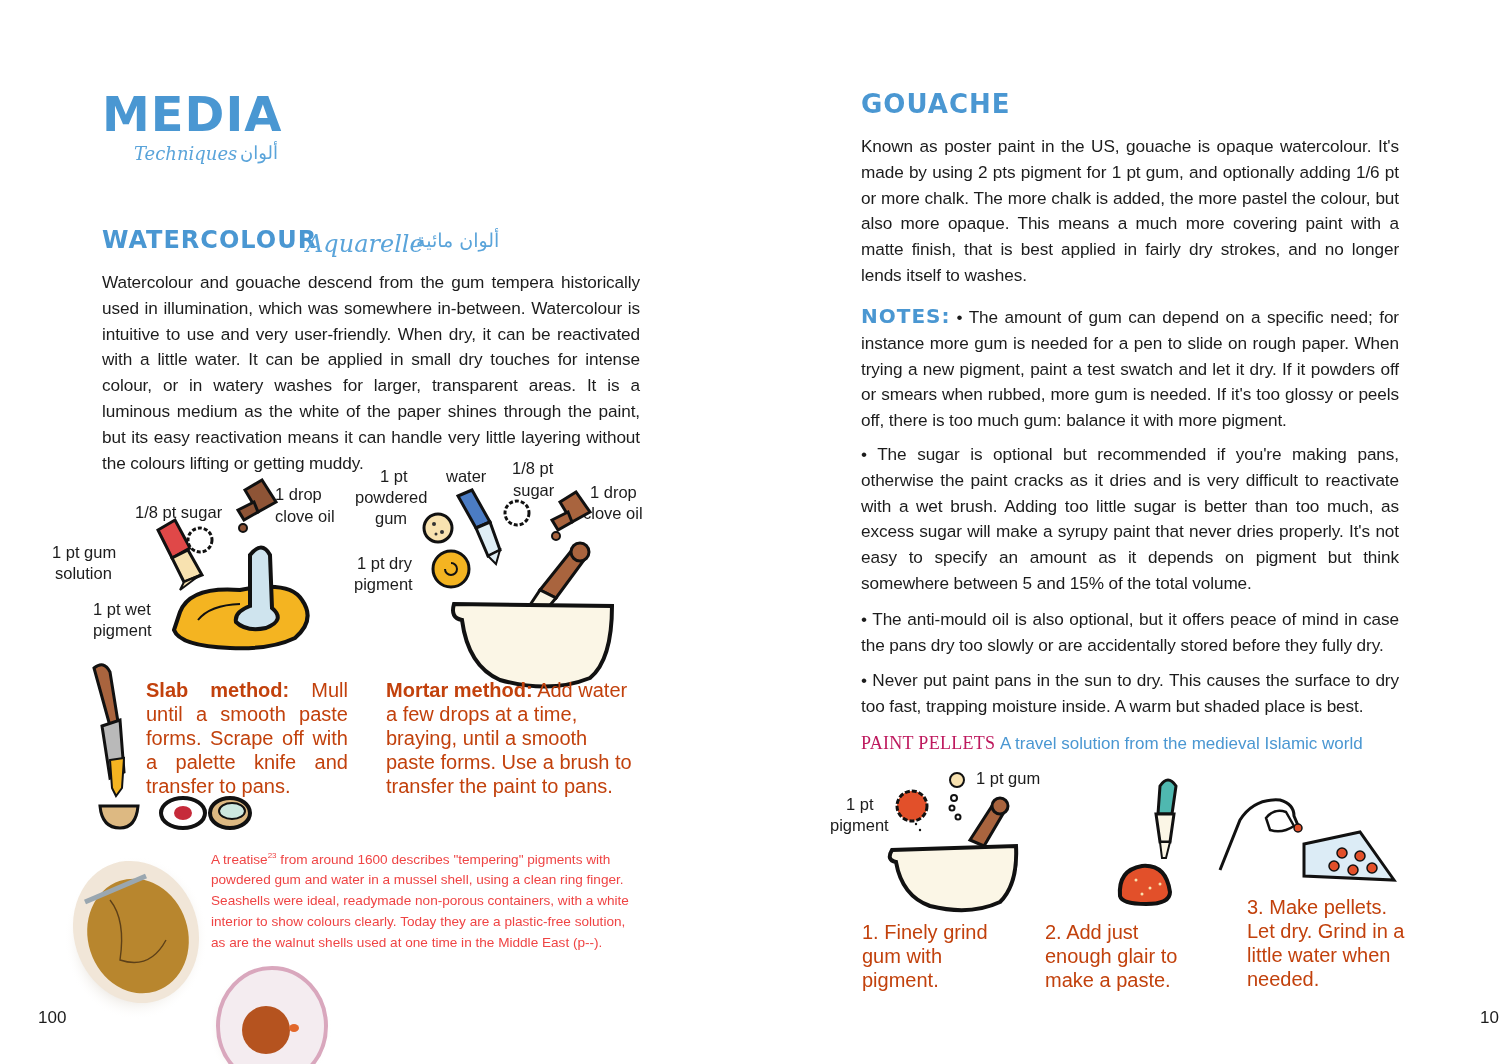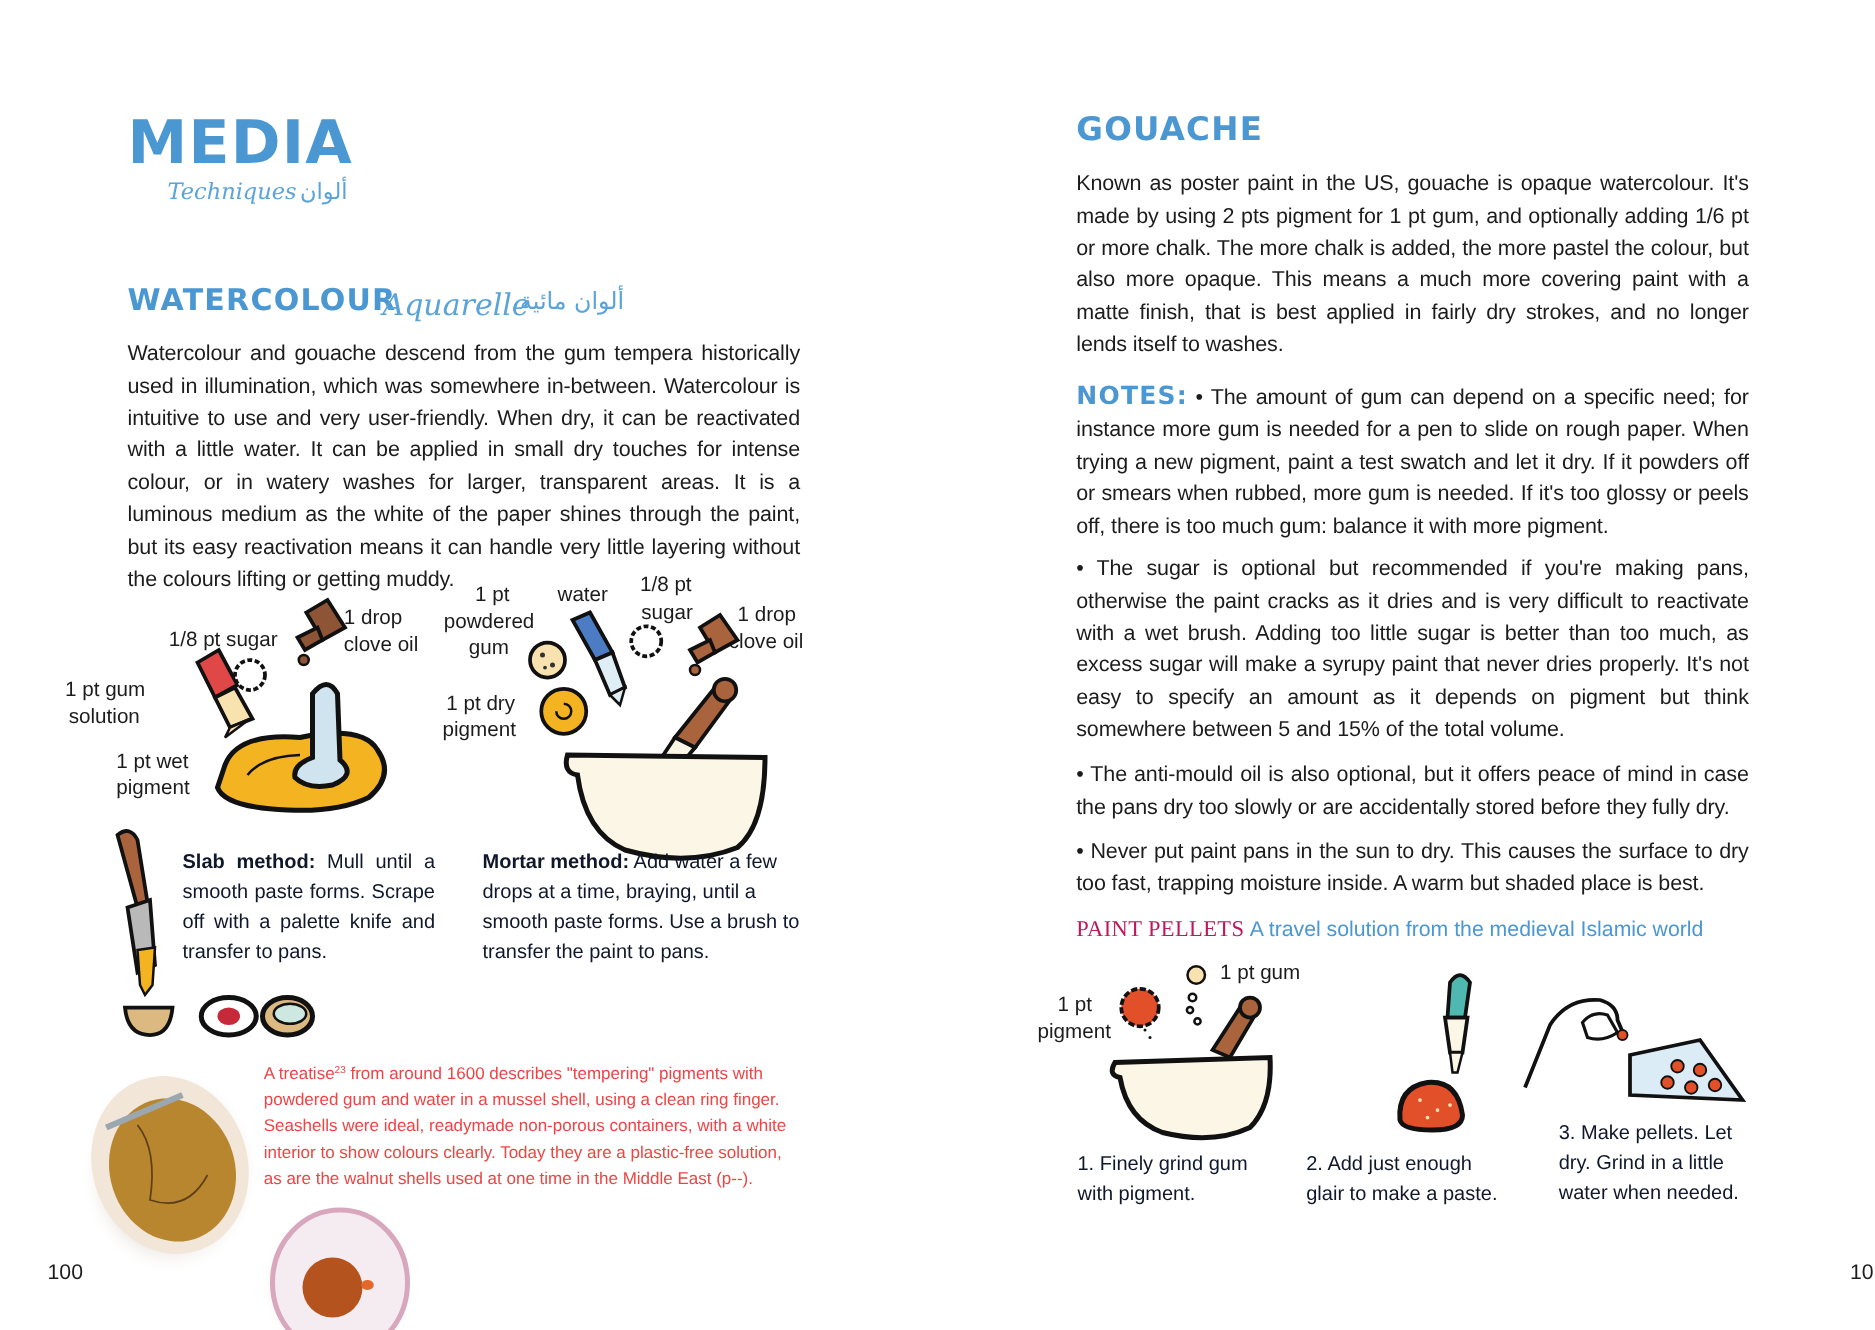--- a/index.html
+++ b/index.html
@@ -4,21 +4,21 @@
 <style>
   html, body { margin:0; padding:0; }
   body { width:1500px; height:1064px; background:#ffffff; position:relative; overflow:hidden;
          font-family:"Liberation Sans", sans-serif; color:#1a1a1a; }
   .abs { position:absolute; }
   .body-text { font-size:17.2px; line-height:25.8px; text-align:justify; color:#1c1c1c; letter-spacing:-0.1px; }
   .title-main { font-family:"DejaVu Sans", sans-serif; font-weight:bold; font-size:48px; letter-spacing:1px; color:#4a97d2; }
   .script { font-family:"DejaVu Serif", serif; font-style:italic; color:#5aa4da;margin-left:18px; }
   .h2 { font-family:"DejaVu Sans", sans-serif; font-weight:bold; font-size:24px; color:#4a97d2; letter-spacing:1px; }
   .label { font-size:16.5px; line-height:21px; color:#1c1c1c; text-align:center; }
-  .caption { font-size:16px; line-height:24px; color:#0f172a; }
+  .caption { font-size:20px; line-height:24px; color:#c2410c; }
   .small-caption { font-size:13.6px; line-height:20.8px; color:#ef4444; }
   .pagenum { font-size:17px; color:#1c1c1c; }
   svg { overflow:visible; }
 </style>
 </head>
 <body>
 
 <div>
 
   <div class="abs title-main" style="left:102px;top:86px;">MEDIA</div>

